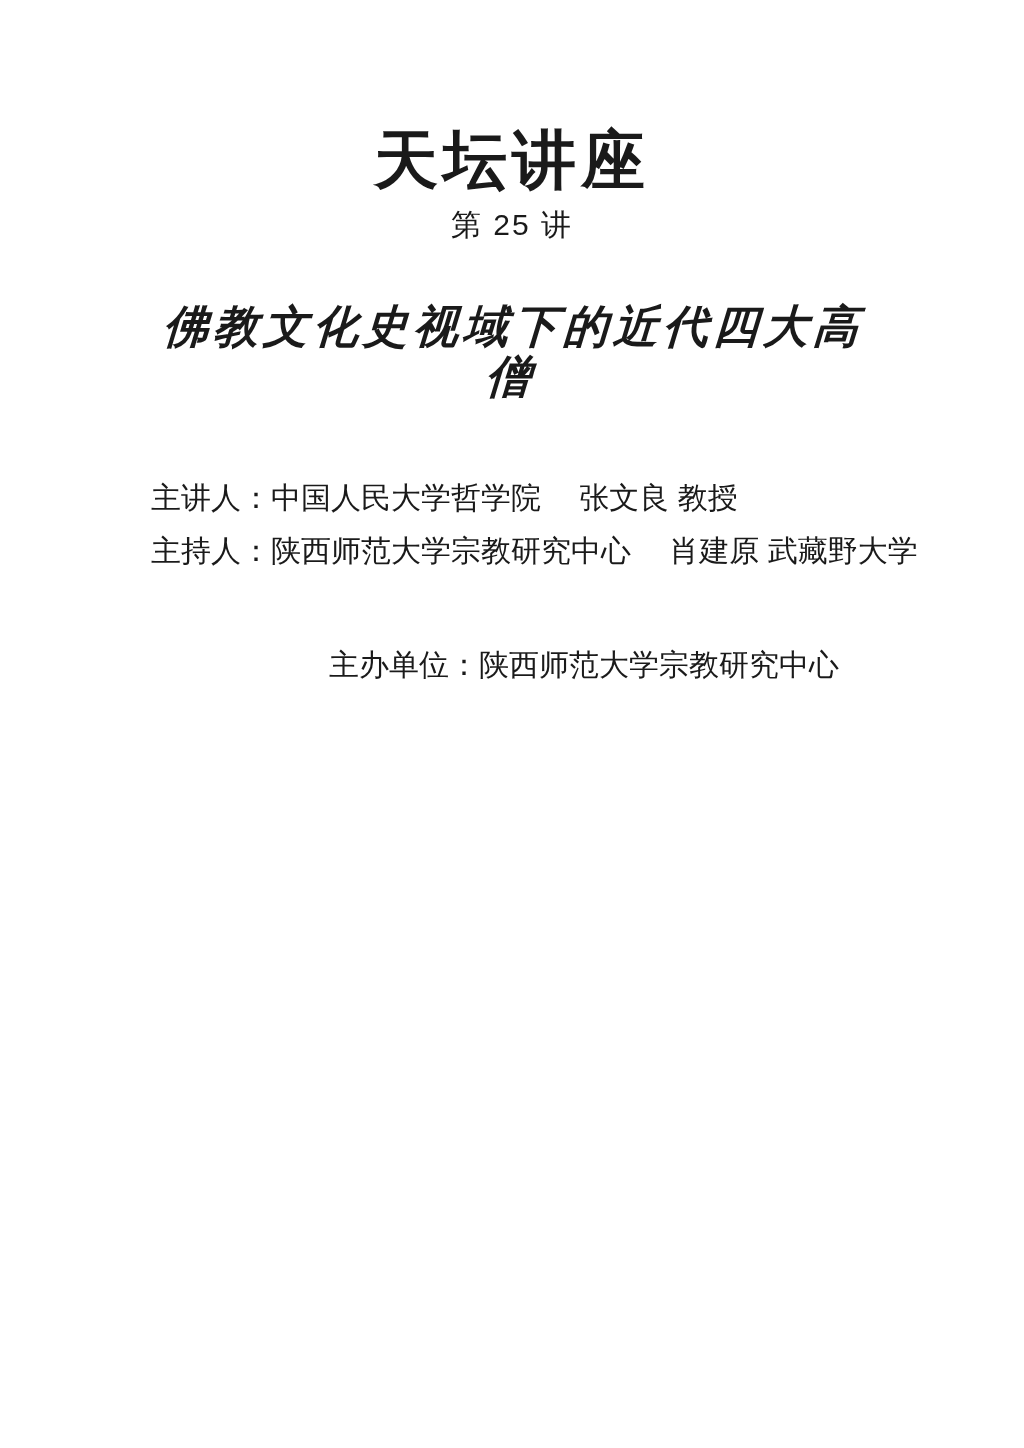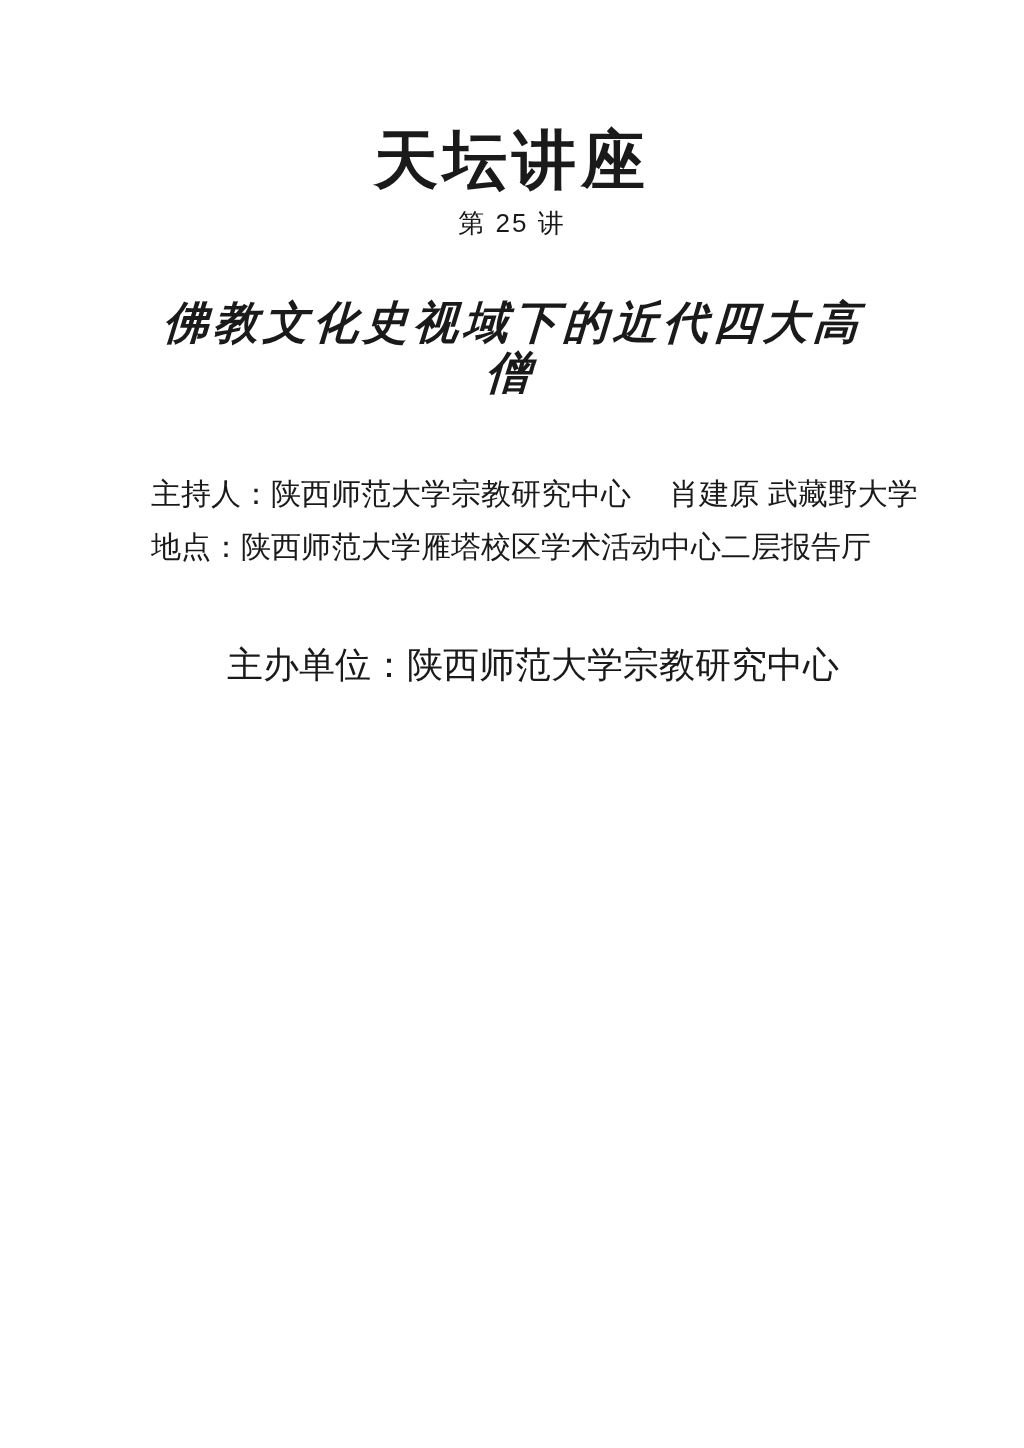--- a/index.html
+++ b/index.html
@@ -22,21 +22,21 @@
   .series-title {
     margin: 0;
     font-size: 64px;
     line-height: 1;
     font-weight: 600;
     text-align: center;
     letter-spacing: 5px;
   }
   .session-number {
     margin-top: 18px;
-    font-size: 26px;
+    font-size: 30px;
     line-height: 1;
     font-weight: 500;
     text-align: center;
     letter-spacing: 2px;
   }
   .lecture-title {
     margin-top: 62px;
     font-size: 45px;
     line-height: 1.1;
     font-weight: 700;
@@ -58,36 +58,36 @@
   .bio {
     margin: 46px 0 0 0;
     font-size: 30px;
     line-height: 54px;
     text-align: justify;
     text-justify: inter-ideograph;
     text-indent: 2em;
   }
   .organizer {
     margin: 70px 0 0 0;
-    font-size: 36px;
+    font-size: 30px;
     line-height: 1.2;
     text-align: right;
     padding-right: 34px;
   }
 </style>
 </head>
 <body>
 
 <div class="page">
   <h1 class="series-title">天坛讲座</h1>
 
   <div class="session-number">第 25 讲</div>
 
   <div class="lecture-title">佛教文化史视域下的近代四大高僧</div>
 
   <div class="details">
+    <p>主讲人：中国人民大学哲学院　 张文良 教授</p>
     <p>主持人：陕西师范大学宗教研究中心　 肖建原 武藏野大学</p>
-    <p>地点：陕西师范大学雁塔校区学术活动中心二层报告厅</p>
   </div>
 
 
   <p class="organizer">主办单位：陕西师范大学宗教研究中心</p>
 </div>
 
 </body></html>

